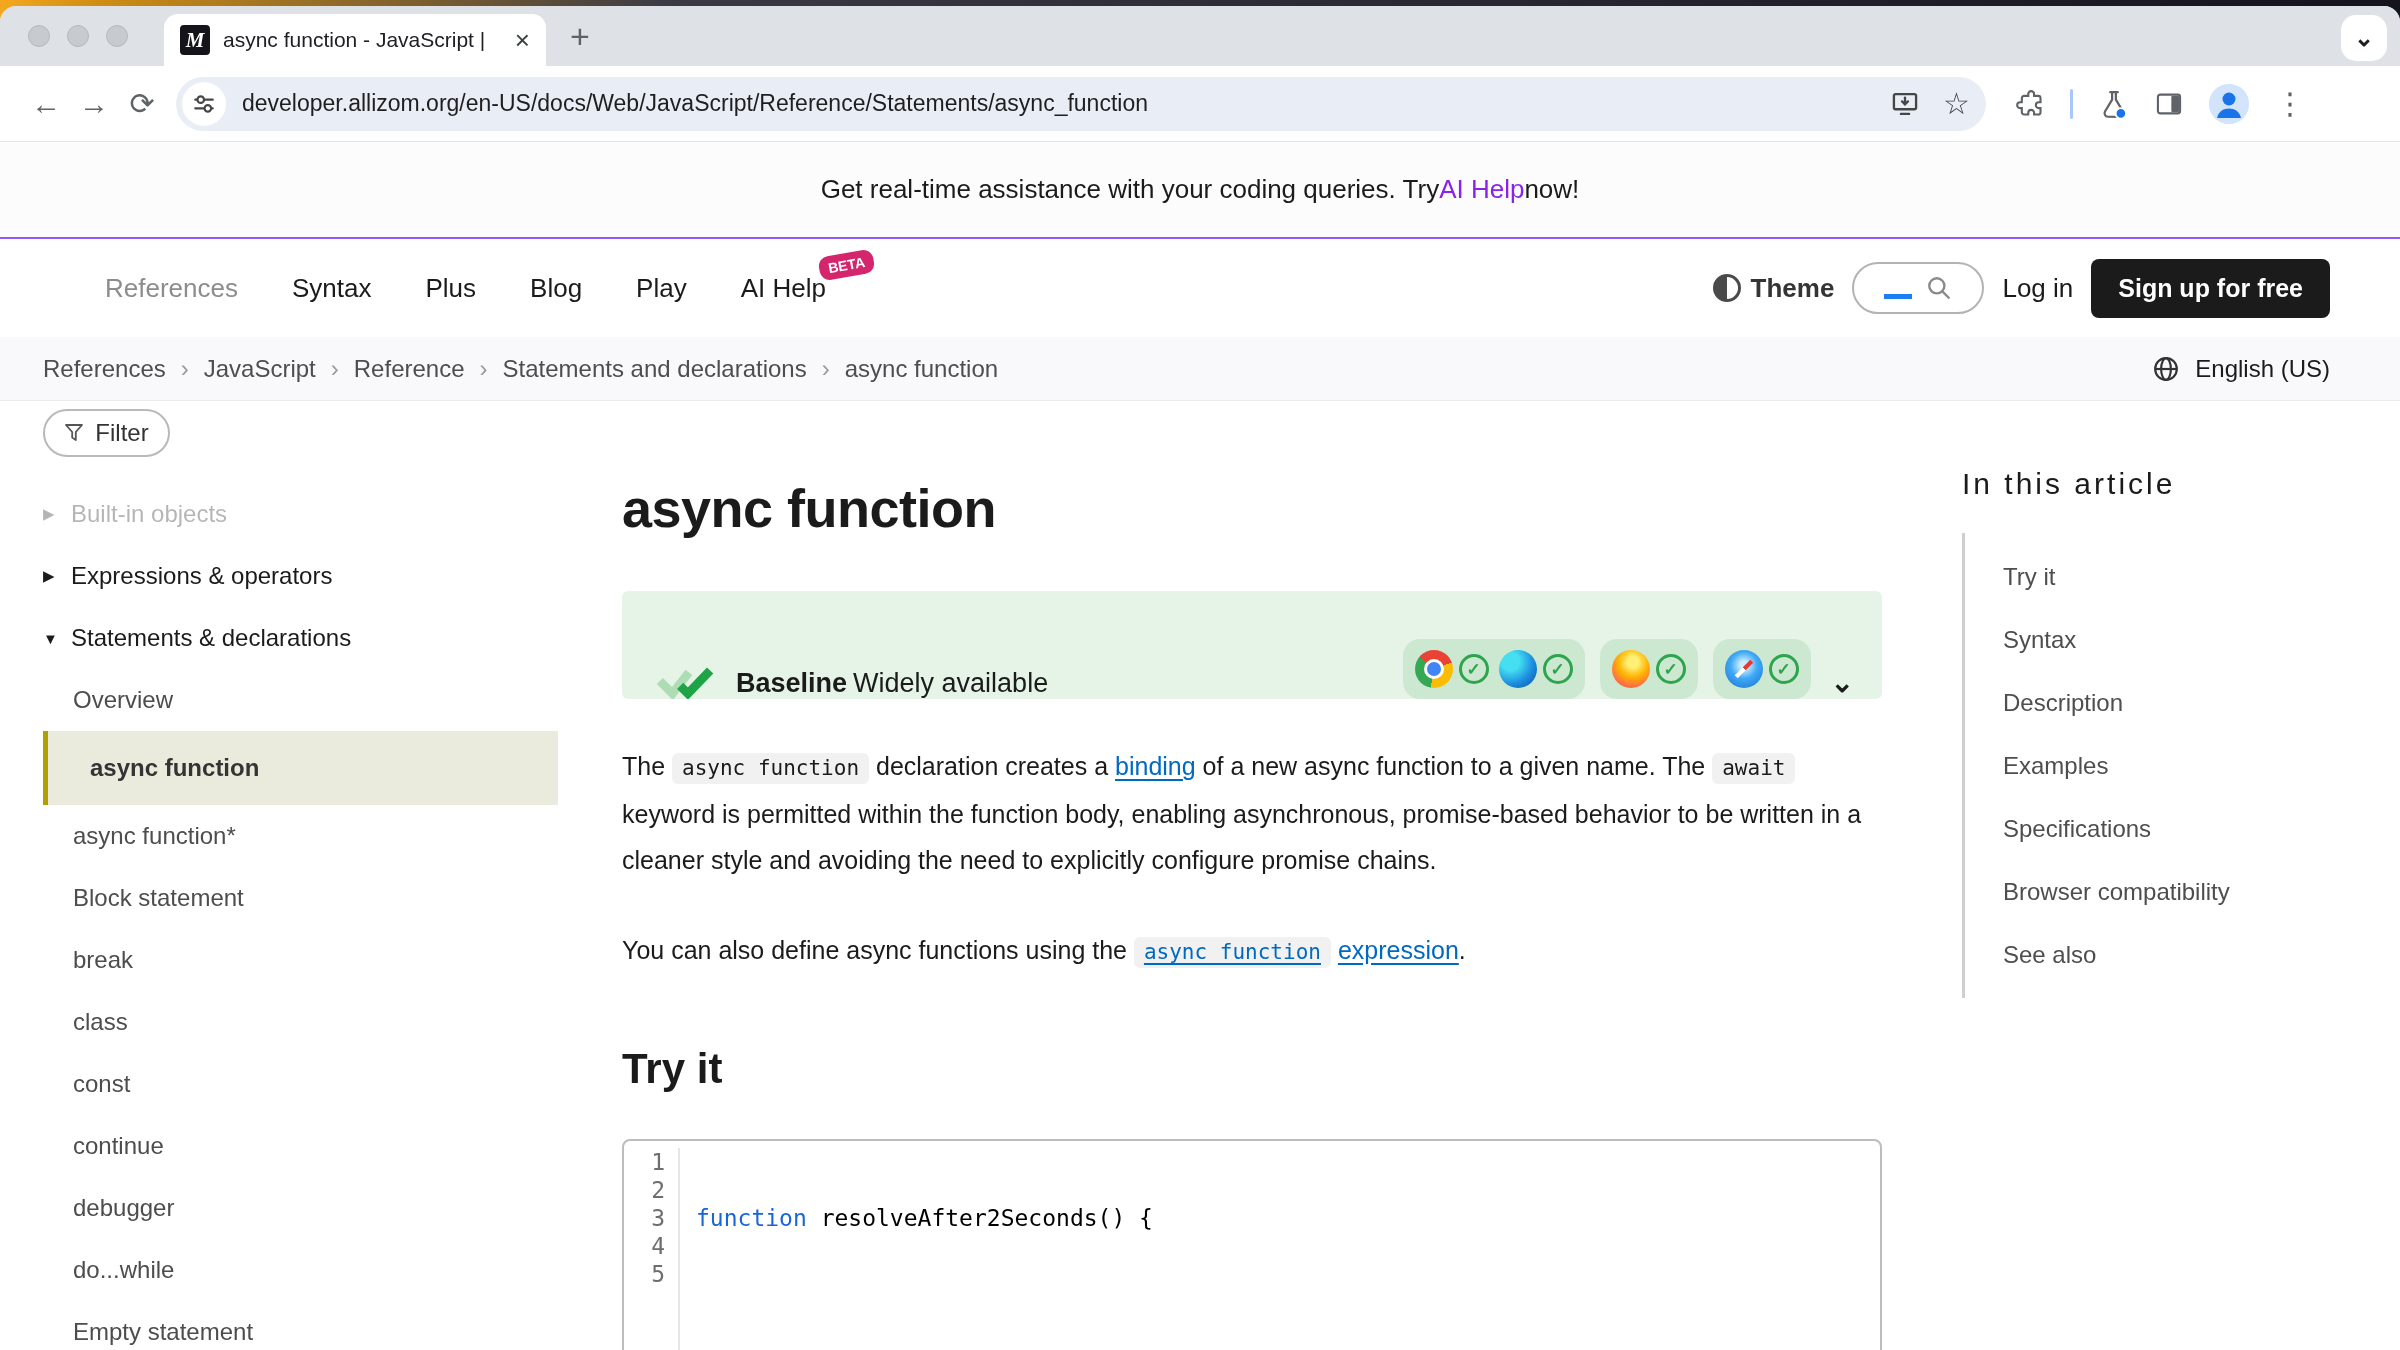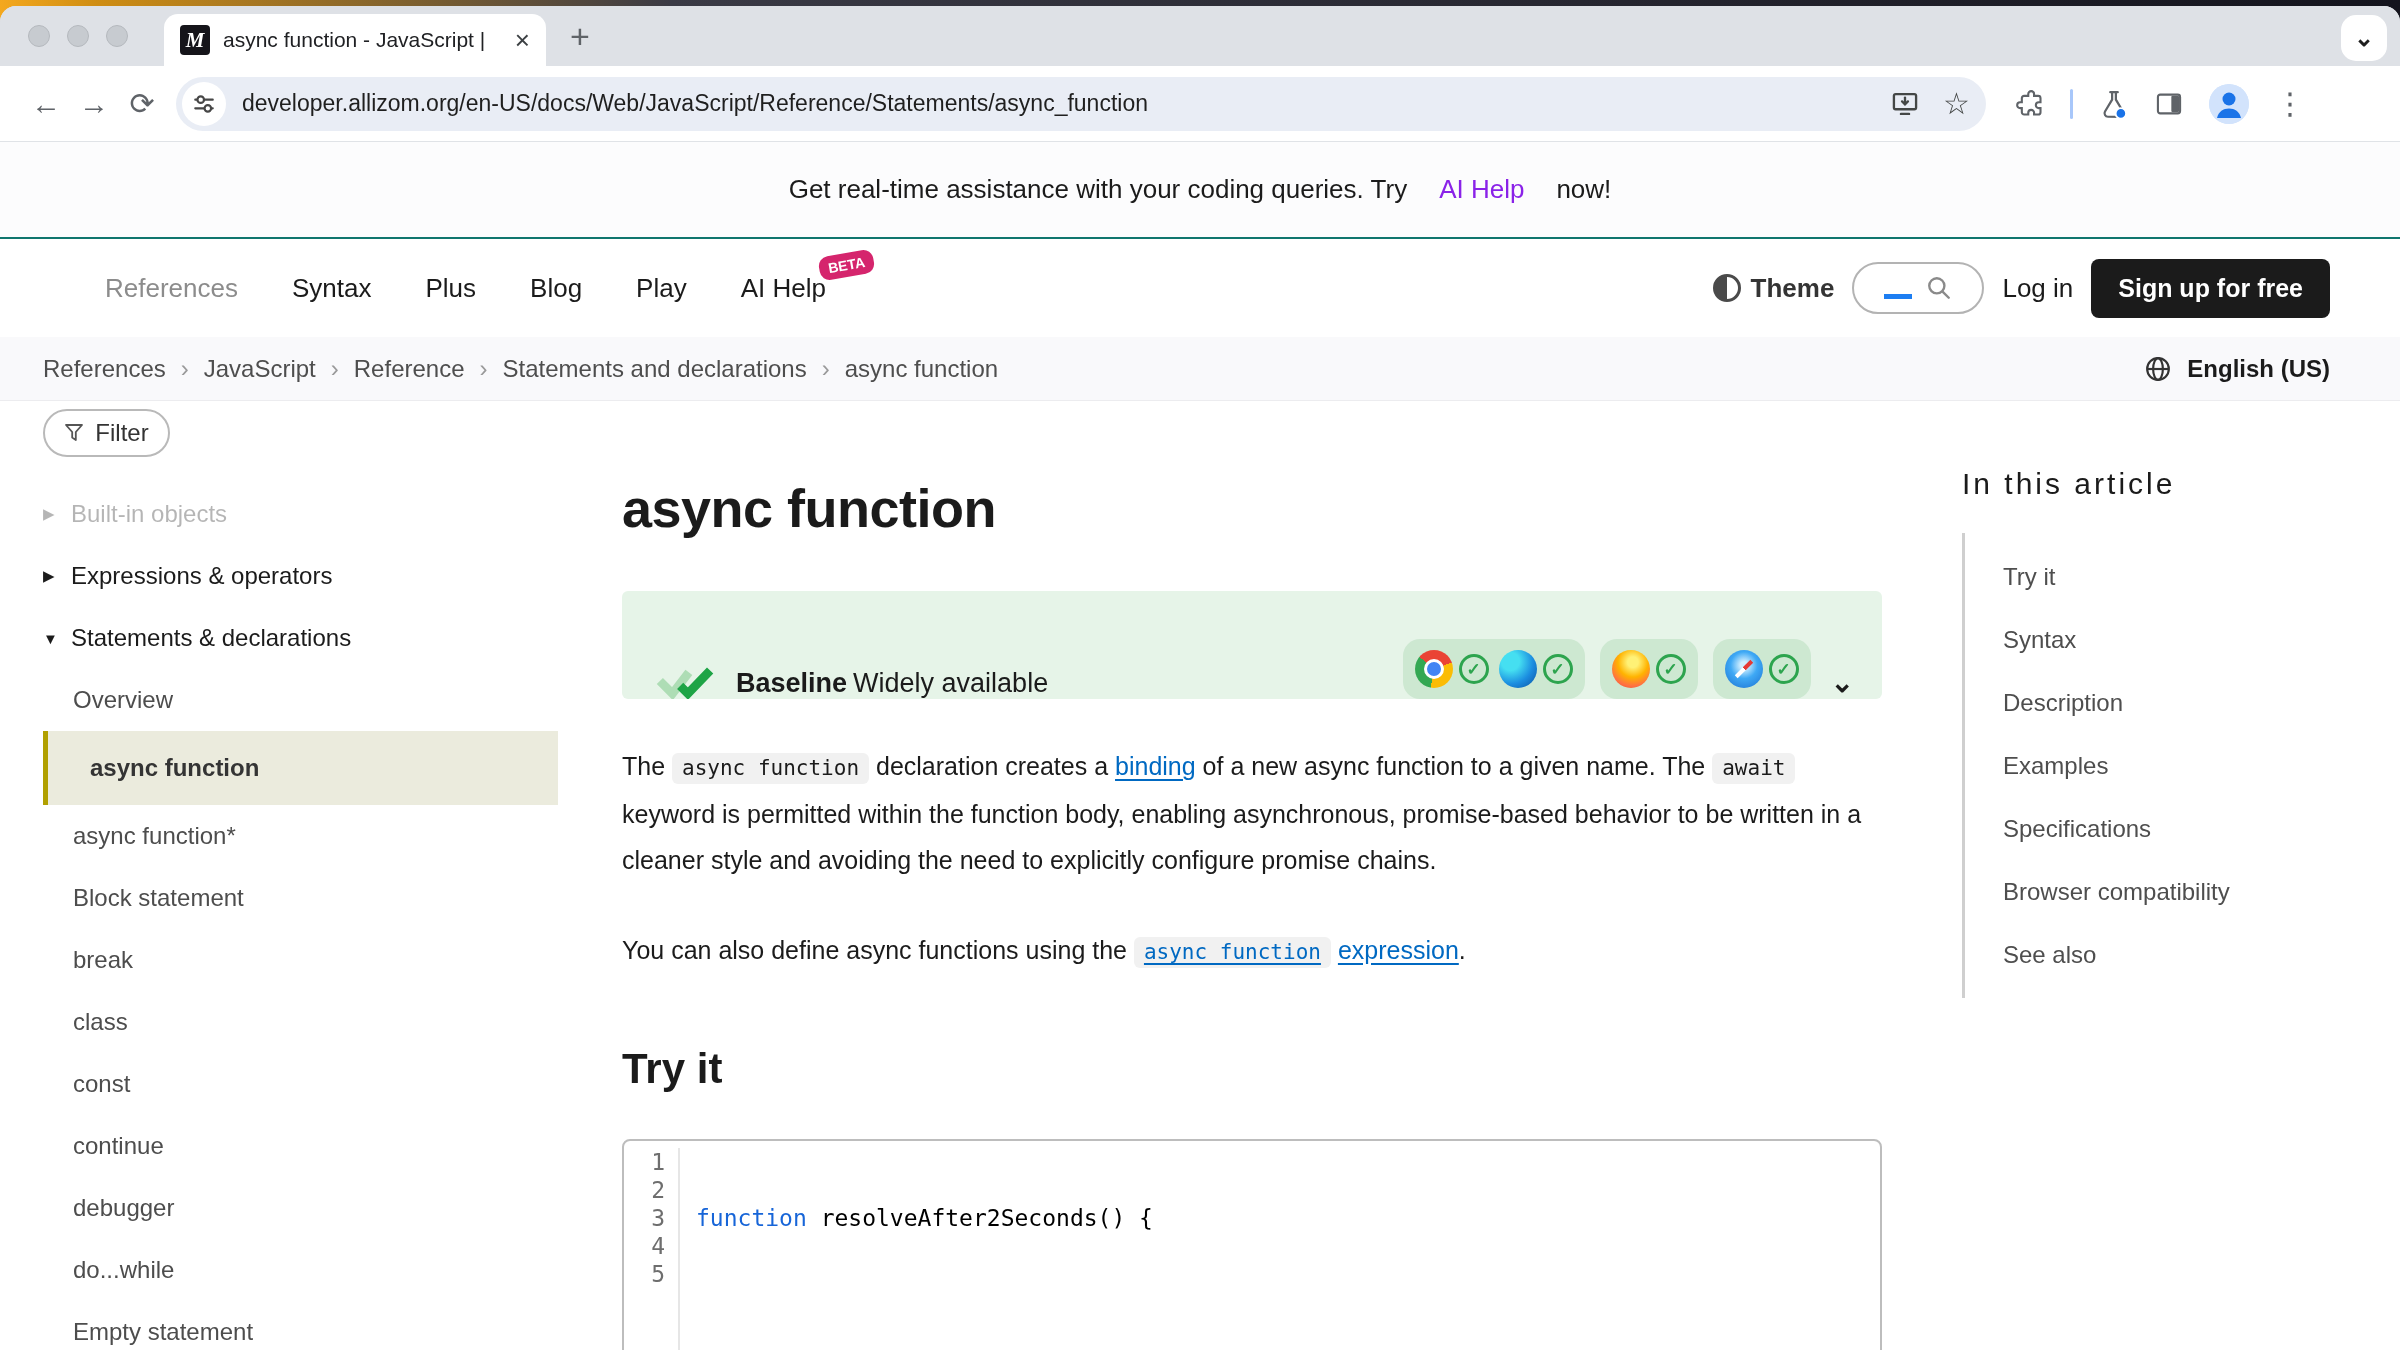--- a/index.html
+++ b/index.html
@@ -40,21 +40,21 @@
   .tune-circle { width: 44px; height: 44px; background: #fff; border-radius: 50%; display: flex; align-items: center; justify-content: center; flex: none; }
   .url { font-size: 23px; color: #1f1f1f; margin-left: 16px; flex: 1; white-space: nowrap; overflow: hidden; }
   .omni-right { display: flex; align-items: center; gap: 24px; margin-left: auto; }
   .star { font-size: 30px; color: #444746; }
   .tb-right { display: flex; align-items: center; gap: 26px; margin-left: 30px; }
   .vsep { width: 3px; height: 30px; background: #a8c7fa; border-radius: 2px; }
   .avatar-wrap { width: 40px; height: 40px; border-radius: 50%; overflow: hidden; background: #d2e3fc; }
   .dots { font-size: 30px; color: #5f6368; letter-spacing: 0; }
   
   .page { height: 1208px; background: #fff; overflow: hidden; }
-  .promo { height: 97px; background: #fcfcfd; border-bottom: 2px solid #0f766e; display: flex; align-items: center; justify-content: center; font-size: 26px; color: #1b1b1b; gap: 32px; }
+  .promo { height: 97px; background: #fcfcfd; border-bottom: 2px solid #8b5cf6; display: flex; align-items: center; justify-content: center; font-size: 26px; color: #1b1b1b; }
   .promo a { color: #8a22e8; text-decoration: none; }
   
   .site-header { height: 98px; display: flex; align-items: center; padding: 0 70px 0 43px; background: #fff; }
   .logo { display: flex; align-items: flex-end; gap: 8px; }
   .logo-text { font-family: "Liberation Serif", serif; font-weight: bold; font-size: 36px; color: #1b1b1b; letter-spacing: -1px; }
   .logo-underscore { width: 30px; height: 7px; background: #1d7ef2; margin-bottom: 2px; }
   .main-nav { display: flex; gap: 54px; margin-left: 62px; font-size: 26px; }
   .main-nav .nav-item { color: #1b1b1b; position: relative; white-space: nowrap; }
   .main-nav .nav-item.visited { color: #8c8c8c; }
   .beta {
@@ -64,21 +64,21 @@
   .hdr-right { margin-left: auto; display: flex; align-items: center; gap: 18px; }
   .theme-toggle { display: flex; align-items: center; gap: 10px; font-size: 26px; font-weight: bold; color: #343434; }
   .theme-ic { width: 28px; height: 28px; border-radius: 50%; border: 3px solid #4a4a4a; background: linear-gradient(90deg, #4a4a4a 0 50%, #fff 50%); }
   .search-box { width: 132px; height: 52px; border: 2px solid #b3b3b3; border-radius: 26px; display: flex; align-items: center; justify-content: center; gap: 14px; }
   .search-caret { width: 28px; height: 5px; background: #1d7ef2; margin-top: 16px; }
   .login { font-size: 26px; color: #1b1b1b; }
   .signup { background: #1b1b1b; color: #fff; font-size: 25px; font-weight: bold; padding: 15px 27px; border-radius: 8px; border: none; }
   
   .crumbbar { height: 64px; background: #f9f9fb; display: flex; align-items: center; padding: 0 70px 0 43px; font-size: 24px; color: #4e4e4e; border-bottom: 1px solid #ececef; }
   .crumbbar .sep { margin: 0 15px; color: #9a9a9a; }
-  .lang { margin-left: auto; display: flex; align-items: center; gap: 16px; font-weight: bold; color: #1b1b1b; }
+  .lang { margin-left: auto; display: flex; align-items: center; gap: 16px; font-weight: normal; color: #1b1b1b; }
   
   .content { display: flex; padding-left: 43px; height: 949px; overflow: hidden; }
   .sidebar { width: 515px; padding-top: 8px; flex: none; }
   .filter-btn { width: 127px; height: 48px; border: 2px solid #b9b9b9; border-radius: 24px; display: flex; align-items: center; justify-content: center; gap: 11px; font-size: 24px; color: #333; background: #fff; }
   .side-list { margin-top: 26px; font-size: 24px; }
   .srow { height: 62px; display: flex; align-items: center; color: #1b1b1b; }
   .srow .caret { font-size: 15px; margin-right: 12px; color: #1b1b1b; width: 16px; }
   .srow.muted { opacity: .32; }
   .sitem { height: 62px; display: flex; align-items: center; padding-left: 30px; color: #4d4d4d; }
   .sitem.active { height: 74px; background: #ebebdd; border-left: 5px solid #b1a000; padding-left: 42px; font-weight: bold; color: #343434; }

